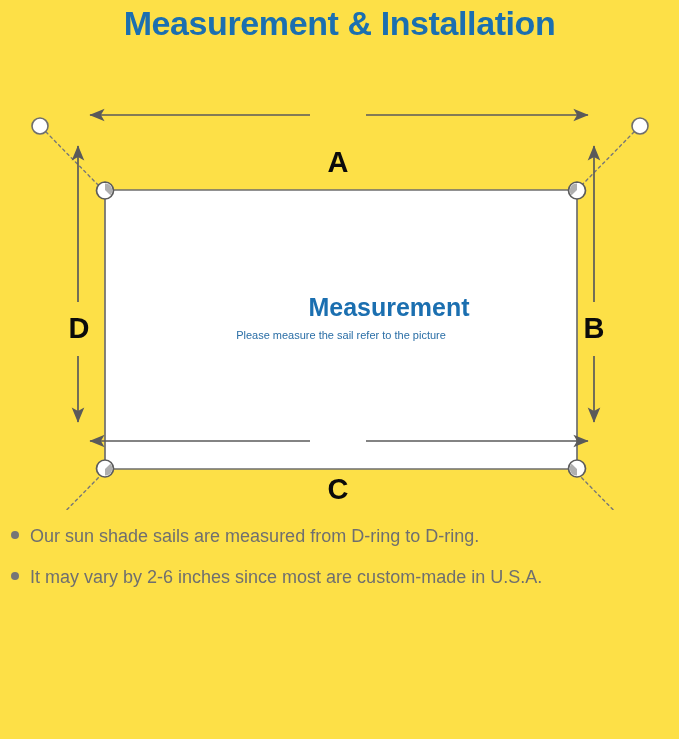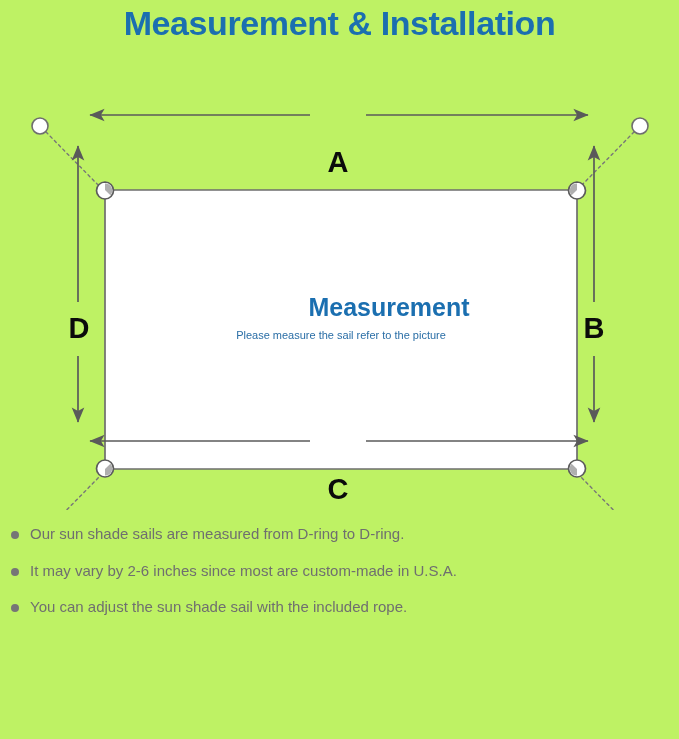--- a/index.html
+++ b/index.html
@@ -9,21 +9,21 @@
     background: #ffffff;
   }
   body {
     font-family: "Liberation Sans", sans-serif;
     -webkit-font-smoothing: antialiased;
   }
   #page {
     position: relative;
     width: 679px;
     height: 739px;
-    background: #bef264;
+    background: #fde047;
     overflow: hidden;
   }
 
   
   #title {
     position: absolute;
     left: 0;
     top: 4px;
     width: 679px;
     text-align: center;
@@ -90,21 +90,21 @@
     position: absolute;
     left: 0;
     top: 524px;
     width: 679px;
   }
   .note {
     position: relative;
     padding-left: 30px;
     margin-bottom: 16px;
     color: #6f6f6f;
-    font-size: 15px;
+    font-size: 18px;
     line-height: 1.38;
     font-family: "Liberation Sans", sans-serif;
   }
   .note .bullet {
     position: absolute;
     left: 11px;
     top: 7px;
     width: 8px;
     height: 8px;
     border-radius: 50%;
@@ -189,19 +189,15 @@
 
   <div id="notes">
     <div class="note">
       <span class="bullet"></span>
       <span class="note-text">Our sun shade sails are measured from D-ring to D-ring.</span>
     </div>
     <div class="note">
       <span class="bullet"></span>
       <span class="note-text">It may vary by 2-6 inches since most are custom-made in U.S.A.</span>
     </div>
-    <div class="note">
-      <span class="bullet"></span>
-      <span class="note-text">You can adjust the sun shade sail with the included rope.</span>
-    </div>
   </div>
 
 </div>
 
 </body></html>

